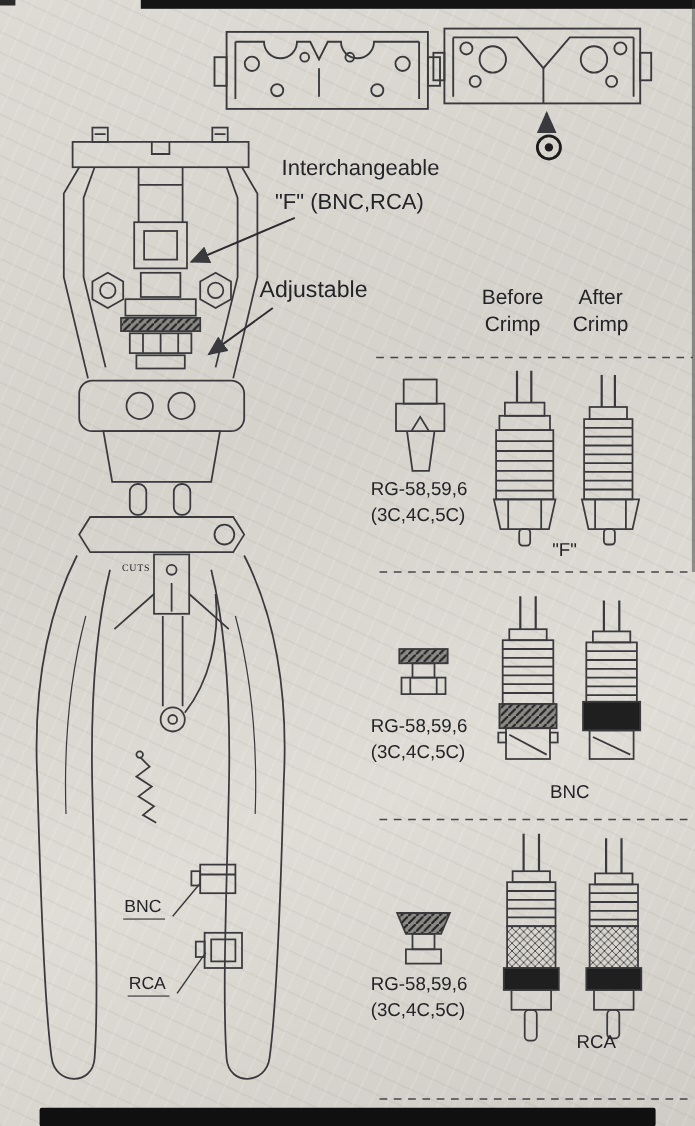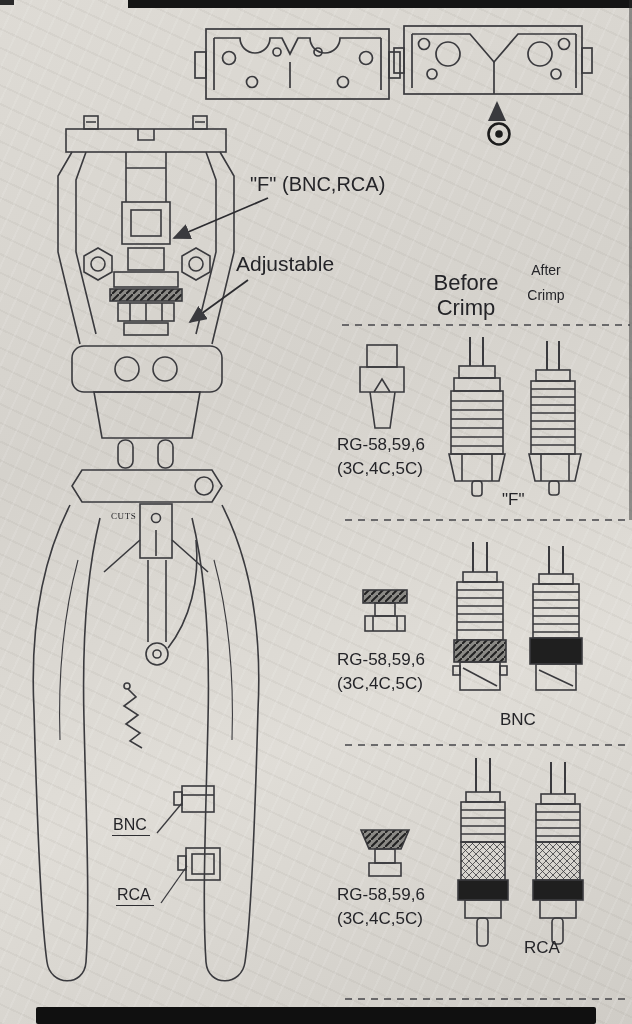--- a/index.html
+++ b/index.html
@@ -252,28 +252,29 @@
       <rect x="541" y="794" width="34" height="10"></rect>
       <rect x="536" y="804" width="44" height="38"></rect>
       <path d="M536,812 H580 M536,820 H580 M536,828 H580 M536,836 H580"></path>
       <rect x="536" y="842" width="44" height="38" fill="url(#xhatch)"></rect>
       <rect x="533" y="880" width="50" height="20" fill="#1f1f1f"></rect>
       <rect x="540" y="900" width="36" height="18"></rect>
       <rect x="552" y="918" width="11" height="26" rx="4"></rect>
     </g>
   </svg>
 
+  <div class="lbl" style="left:256px; top:142px; font-size:20px;">Interchangeable</div>
   <div class="lbl" style="left:250px; top:173px; font-size:20px;">"F" (BNC,RCA)</div>
   <div class="lbl" style="left:236px; top:252px; font-size:21px;">Adjustable</div>
 
-  <div class="lbl two-line c" style="left:424px; top:258px; width:84px; font-size:22px; line-height:25px;margin-top:12px;">
+  <div class="lbl two-line c" style="left:424px; top:258px; width:84px; font-size:19px; line-height:25px;">
     <div>Before</div>
     <div>Crimp</div>
   </div>
-  <div class="lbl two-line c" style="left:508px; top:258px; width:76px; font-size:14px; line-height:25px;">
+  <div class="lbl two-line c" style="left:508px; top:258px; width:76px; font-size:19px; line-height:25px;">
     <div>After</div>
     <div>Crimp</div>
   </div>
 
   <div class="lbl two-line" style="left:337px; top:433px; font-size:17px; line-height:24px;">
     <div>RG-58,59,6</div>
     <div>(3C,4C,5C)</div>
   </div>
   <div class="lbl" style="left:502px; top:490px; font-size:17px;">"F"</div>
 

